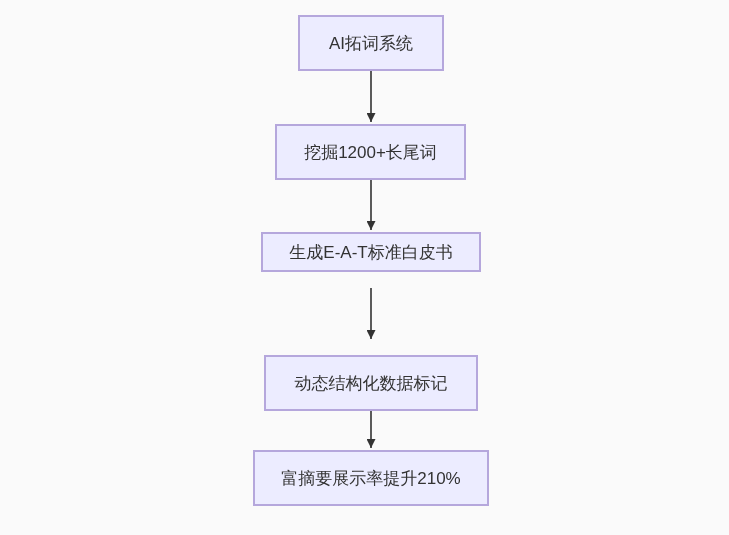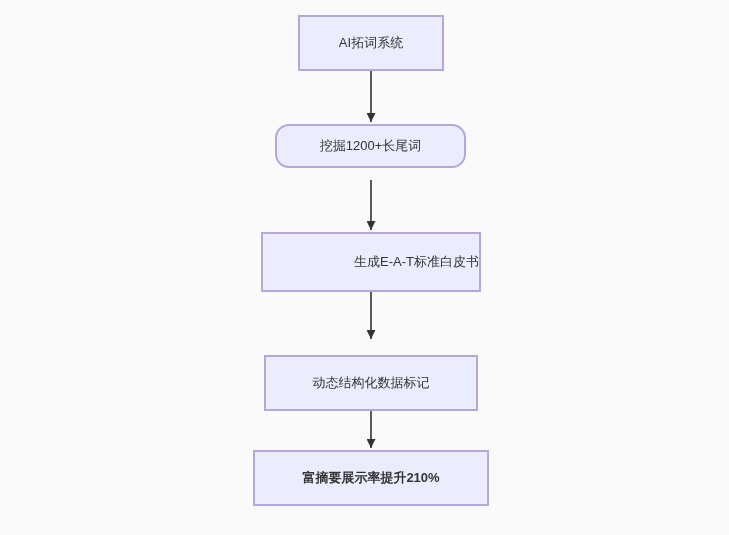--- a/index.html
+++ b/index.html
@@ -21,33 +21,33 @@
     width: 729px;
     height: 535px;
     pointer-events: none;
   }
   .node {
     position: absolute;
     box-sizing: border-box;
     background: var(--node-fill, #ececff);
     border: 2px solid var(--node-border, #b5a7dc);
     color: var(--node-text, #333333);
-    font-size: 13px;
+    font-size: 17px;
     display: flex;
     align-items: center;
     justify-content: center;
     text-align: center;
     white-space: nowrap;
   }
   
   .node-1 { left: 298px; top: 15px;  width: 146px; height: 56px; }
-  .node-2 { left: 275px; top: 124px; width: 191px; height: 44px; border-radius: 14px; }
-  .node-3 { left: 261px; top: 232px; width: 220px; height: 60px; justify-content: flex-end; }
+  .node-2 { left: 275px; top: 124px; width: 191px; height: 56px; }
+  .node-3 { left: 261px; top: 232px; width: 220px; height: 40px; }
   .node-4 { left: 264px; top: 341px; width: 214px; height: 56px; margin-top: 14px; }
-  .node-5 { left: 253px; top: 450px; width: 236px; height: 56px; font-weight: bold; }
+  .node-5 { left: 253px; top: 450px; width: 236px; height: 56px; }
 </style>
 </head>
 <body>
 
 <div class="canvas" style="--bg: #fafafa; --node-fill: #ececff; --node-border: #b5a7dc; --node-text: #333333;">
 
   <svg class="edges" viewBox="0 0 729 535" xmlns="http://www.w3.org/2000/svg">
     <defs>
       <marker id="arrowhead" viewBox="0 0 10 10" refX="10" refY="5" markerUnits="userSpaceOnUse" markerWidth="11" markerHeight="9" orient="auto">
         <path d="M0,0 L10,5 L0,10 Z" fill="#333333"></path>

